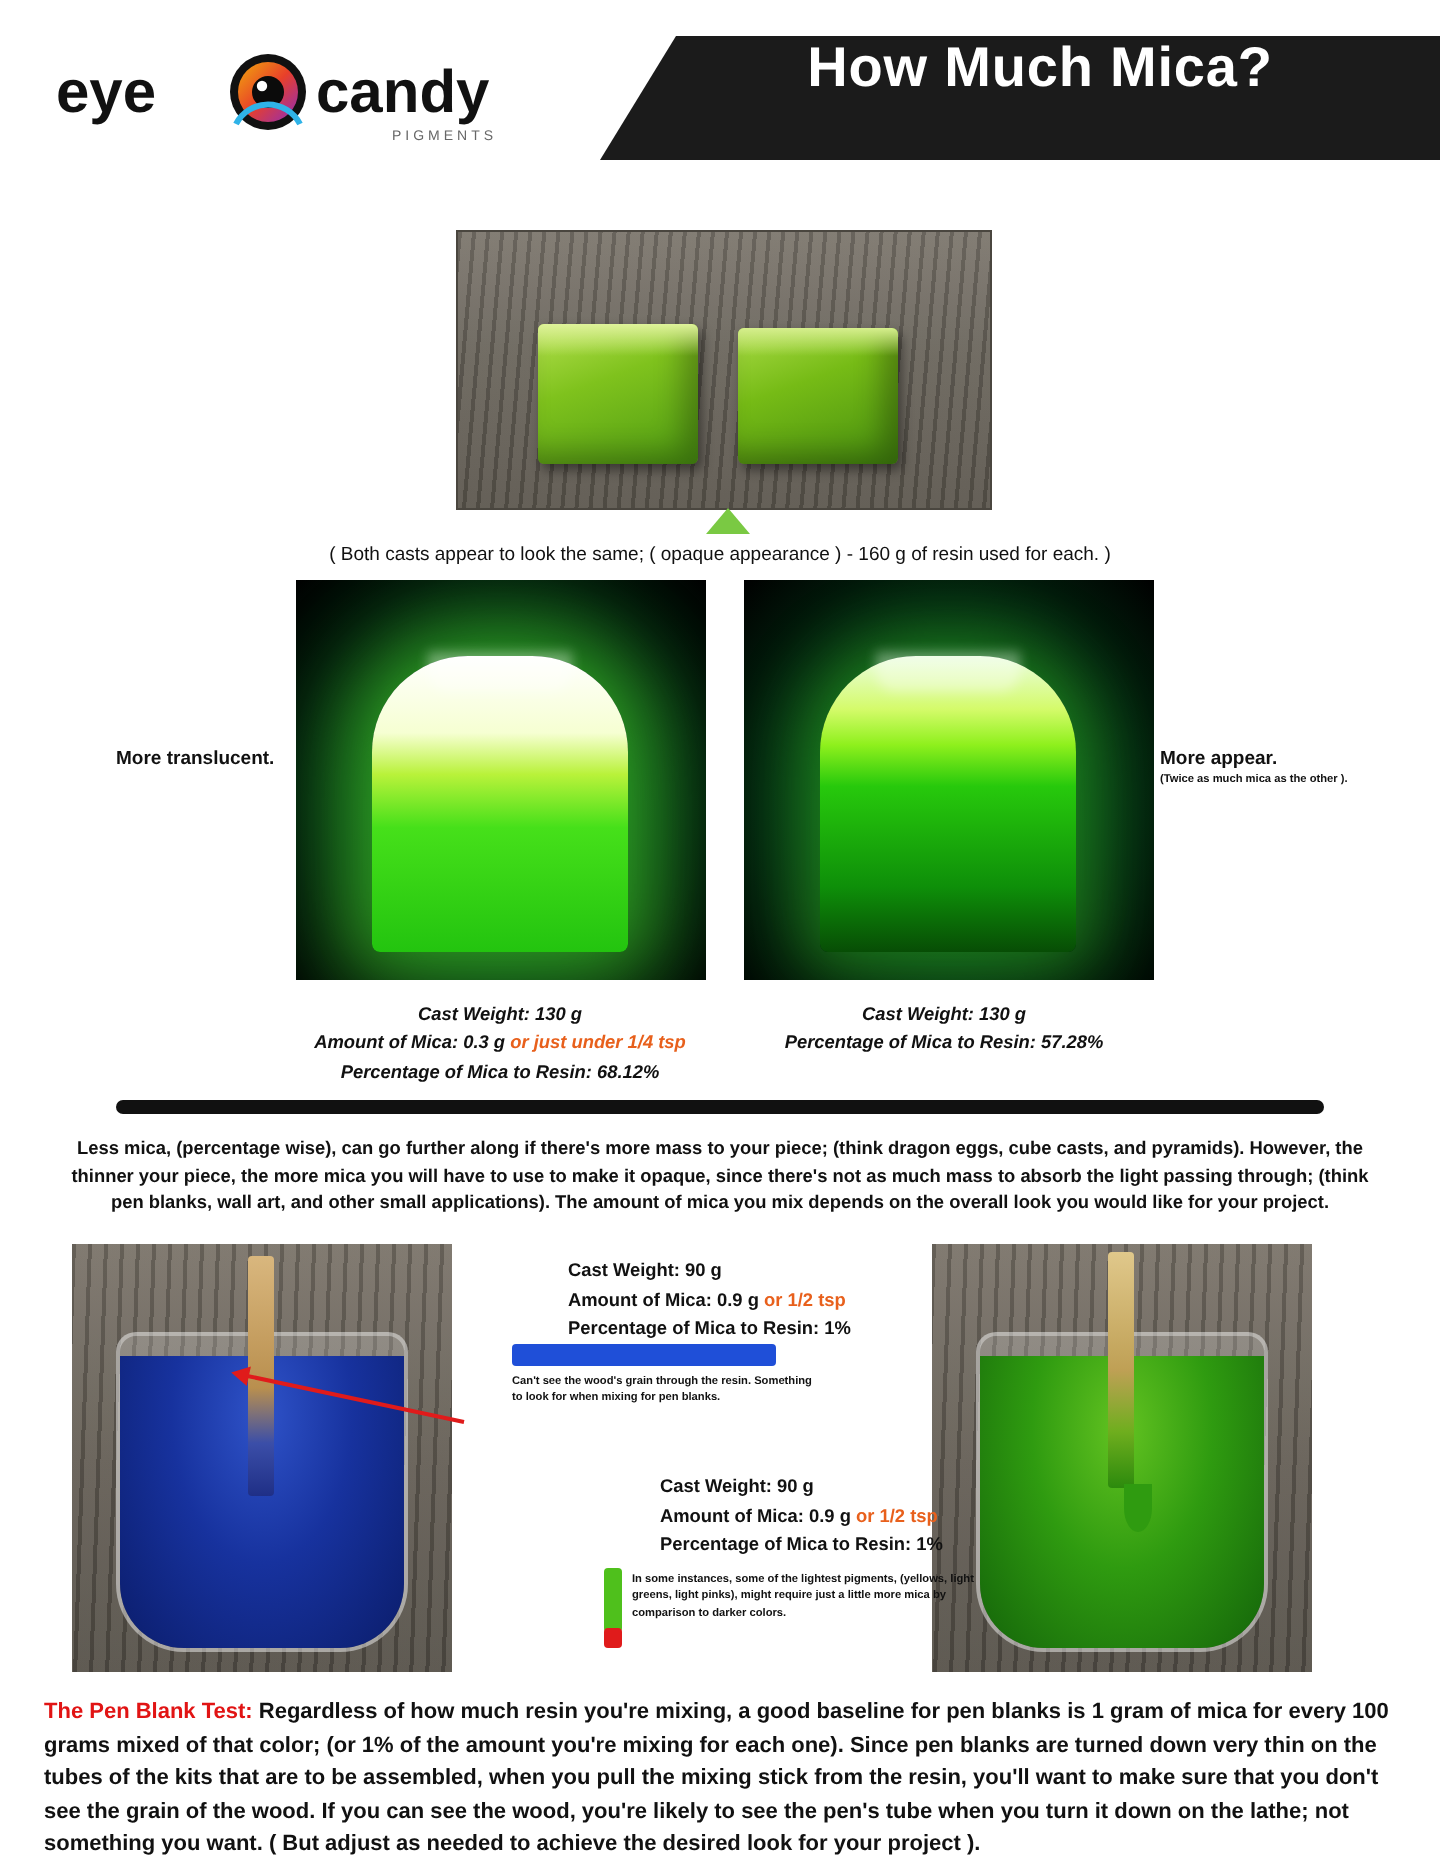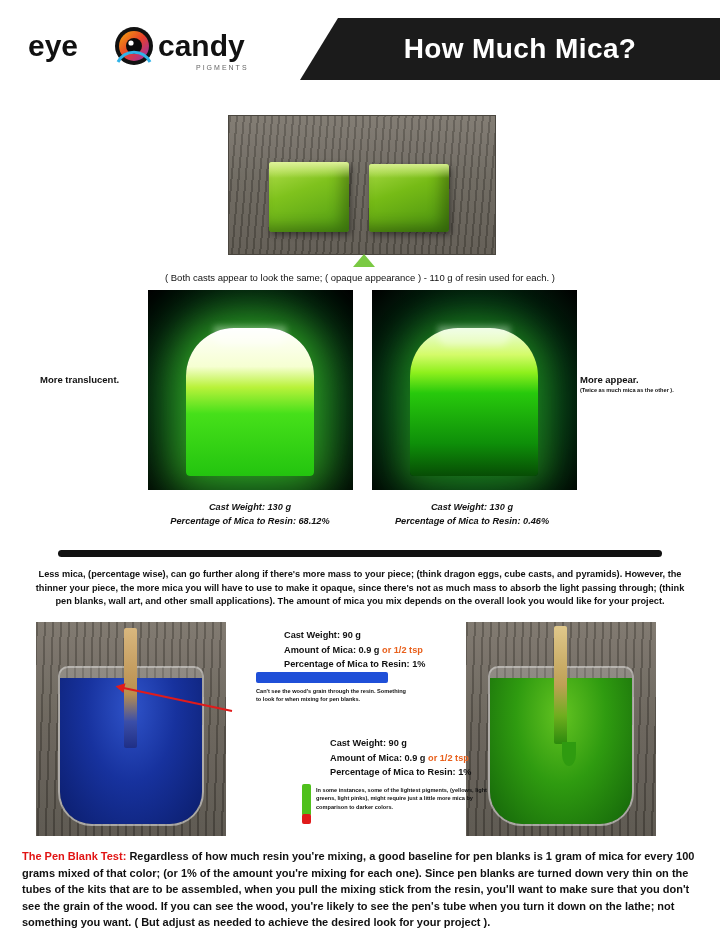--- a/index.html
+++ b/index.html
@@ -21,21 +21,21 @@
     width: 720px;
     background: #ffffff;
   }
   .header-black {
     position: absolute;
     top: 18px; right: 0;
     width: 420px; height: 62px;
     background: #1b1b1b;
     clip-path: polygon(38px 0, 100% 0, 100% 100%, 0 100%);
     display: flex;
-    align-items: center;
+    align-items: flex-start;
     justify-content: center;
   }
   .header-title {
     color: #ffffff;
     font-size: 28px;
     font-weight: bold;
     letter-spacing: 0.4px;
     padding-left: 20px;
   }
   .logo {
@@ -138,21 +138,21 @@
     background: rgba(255,255,255,.35);
     border-radius: 0 0 10px 10px;
     filter: blur(3px);
   }
 
   .side-label {
     position: absolute;
     font-size: 9.5px;
     font-weight: bold;
   }
-  .side-label.left { left: 40px; top: 374px; }
+  .side-label.left { left: 58px; top: 374px; }
   .side-label.right { left: 580px; top: 374px; text-align: left; }
   .side-sub {
     display: block;
     font-size: 5.6px;
     font-weight: bold;
     margin-top: 2px;
   }
 
   
   .spec {
@@ -326,21 +326,21 @@
     <span class="header-title">How Much Mica?</span>
   </div>
 </div>
 
 <div class="top-photo">
   <div class="wood-grain"></div>
   <div class="cast cast-left"></div>
   <div class="cast cast-right"></div>
 </div>
 <div class="arrow-up"></div>
-<div class="caption-top">( Both casts appear to look the same; ( opaque appearance ) - 110 g of resin used for each. )</div>
+<div class="caption-top">( Both casts appear to look the same; ( opaque appearance ) - 160 g of resin used for each. )</div>
 
 <div class="glow-photo glow-left">
   <div class="glow-bg"></div>
   <div class="block block-l">
     <div class="block-notch"></div>
   </div>
 </div>
 <div class="glow-photo glow-right">
   <div class="glow-bg"></div>
   <div class="block block-r">
@@ -351,26 +351,29 @@
 <div class="side-label left">
   <span>More translucent.</span>
 </div>
 <div class="side-label right">
   <span>More appear.</span>
   <span class="side-sub">(Twice as much mica as the other ).</span>
 </div>
 
 <div class="spec spec-left">
   <div>Cast Weight: 130 g</div>
+  <div>
+    <span>Amount of Mica: 0.3 g </span><span class="orange">or just under 1/4 tsp</span>
+  </div>
   <div>Percentage of Mica to Resin: 68.12%</div>
 </div>
 
 <div class="spec spec-right">
   <div>Cast Weight: 130 g</div>
-  <div>Percentage of Mica to Resin: 0.46%</div>
+  <div>Percentage of Mica to Resin: 57.28%</div>
 </div>
 
 <div class="divider"></div>
 
 <div class="para1">Less mica, (percentage wise), can go further along if there's more mass to your piece; (think dragon eggs, cube casts, and pyramids). However, the thinner your piece, the more mica you will have to use to make it opaque, since there's not as much mass to absorb the light passing through; (think pen blanks, wall art, and other small applications). The amount of mica you mix depends on the overall look you would like for your project.</div>
 
 <div class="cup-photo cup-left">
   <div class="cup-wood"></div>
   <div class="cup-body">
     <div class="resin-blue"></div>

